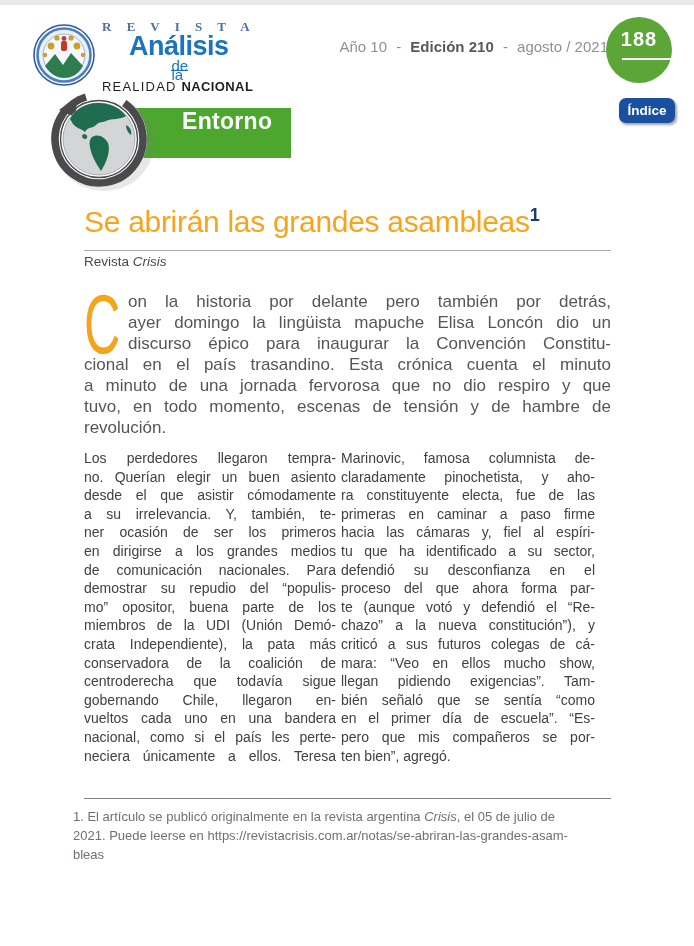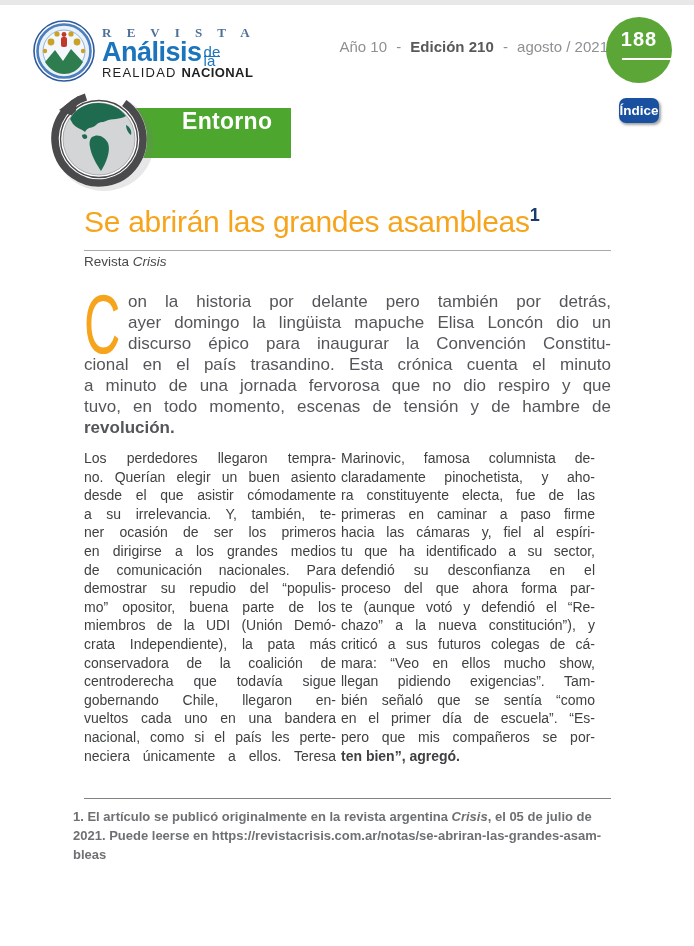--- a/index.html
+++ b/index.html
@@ -4,39 +4,39 @@
 <style>
   html,body{margin:0;padding:0;background:#e8e8e8;}
   .page{position:relative;width:694px;height:946px;background:#ffffff;overflow:hidden;
         font-family:"Liberation Sans",sans-serif;margin:5px auto;}
 
   
   .logo{position:absolute;left:33px;top:15px;display:flex;align-items:center;gap:7px;}
   .logo-text{display:flex;flex-direction:column;}
   .logo-revista{font-family:"Liberation Serif",serif;font-size:13px;font-weight:600;
                 letter-spacing:6px;color:#4E7099;line-height:14px;}
-  .logo-analisis{display:flex;align-items:flex-end;font-size:27px;font-weight:700;
-                 color:#1C75BC;line-height:25px;letter-spacing:-0.5px;}
+  .logo-analisis{display:flex;align-items:center;font-size:27px;font-weight:700;
+                 color:#1C75BC;line-height:25px;letter-spacing:-0.5px;flex-direction:column;}
   .dela{display:flex;flex-direction:column;font-size:15px;line-height:8px;font-weight:400;
         color:#1C75BC;margin-left:2px;margin-top:3px;letter-spacing:0;}
   .dela .de{border-bottom:1.5px solid #1C75BC;}
   .logo-realidad{font-size:13px;color:#1F1F1F;letter-spacing:1.2px;line-height:15px;}
   .logo-realidad b{letter-spacing:0.4px;}
 
   .edition{position:absolute;top:33px;right:86px;font-size:15px;color:#8E9093;white-space:nowrap;text-align:right;}
   .edition .sep{color:#8E9093;margin:0 5px;}
   .edition b{color:#58595B;}
 
   .pagenum{position:absolute;left:606px;top:12px;width:66px;height:66px;border-radius:50%;
            background:#5CA637;}
   .pagenum .num{position:absolute;top:11px;left:0;width:100%;text-align:center;color:#fff;
                 font-weight:700;font-size:20px;letter-spacing:1px;}
   .pagenum .line{position:absolute;top:41px;left:16px;width:60px;height:2px;background:#fff;}
 
-  .indice{position:absolute;left:619px;top:93px;width:40px;height:25px;background:#19509F;
+  .indice{position:absolute;left:619px;top:93px;width:56px;height:25px;background:#19509F;
           border-radius:7px;color:#fff;font-weight:700;font-size:13.5px;display:flex;
           align-items:center;justify-content:center;box-shadow:1.5px 2px 2.5px rgba(90,90,90,.55);
           cursor:pointer;}
 
   
   .banner{position:absolute;left:130px;top:103px;width:161px;height:50px;background:#4DA72F;
           z-index:1;display:flex;box-sizing:border-box;padding-left:52px;font-weight:bold;}
   .banner span{color:#fff;font-size:23px;letter-spacing:0.3px;}
   .globe{position:absolute;left:42px;top:82px;width:116px;height:108px;z-index:2;}
 
@@ -51,21 +51,21 @@
 
   .lead{margin-top:21px;font-size:17px;line-height:21px;color:#55565A;}
   .dropcap{float:left;width:44px;height:63px;color:#F7A41D;font-size:84px;line-height:66px;
            transform:scaleX(.6);transform-origin:left center;}
 
   .cols{display:flex;gap:5px;margin-top:11px;font-size:14px;line-height:18.6px;color:#3F4142;}
   .col-left{width:252px;}
   .col-right{width:254px;}
 
   .jline{text-align:justify;text-align-last:justify;}
-  .jline.noj{text-align:left;text-align-last:left;font-weight:bold;}
+  .jline.noj{text-align:left;text-align-last:left;}
 
   .footrule{border:none;border-top:1px solid #808285;margin:33px 0 0 0;}
   .footnote{margin:8px 0 0 -11px;width:540px;font-size:13px;line-height:19px;color:#6E7073;}
   .footnote i{font-style:italic;}
 </style>
 </head>
 <body>
 
 <div class="page">
 

